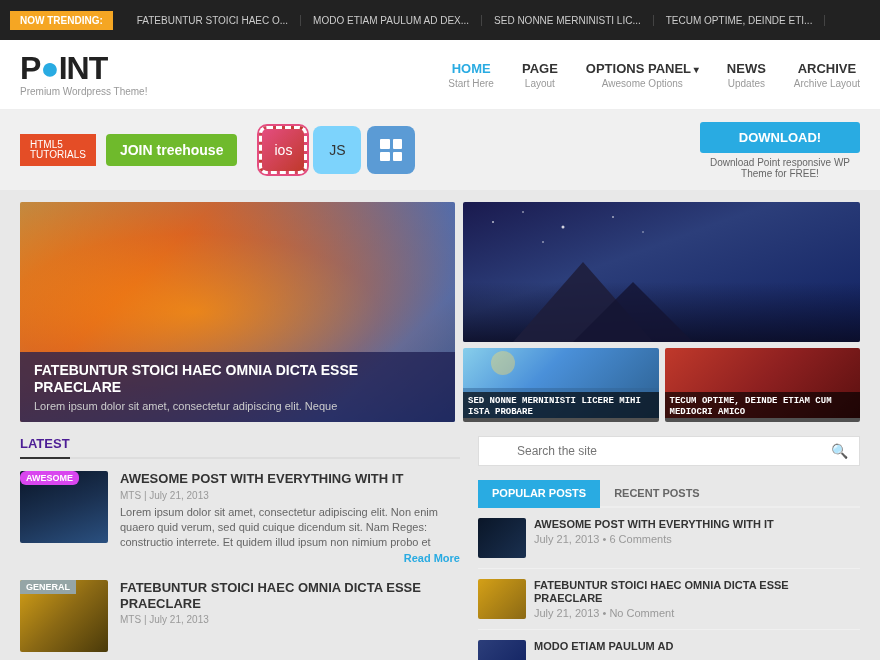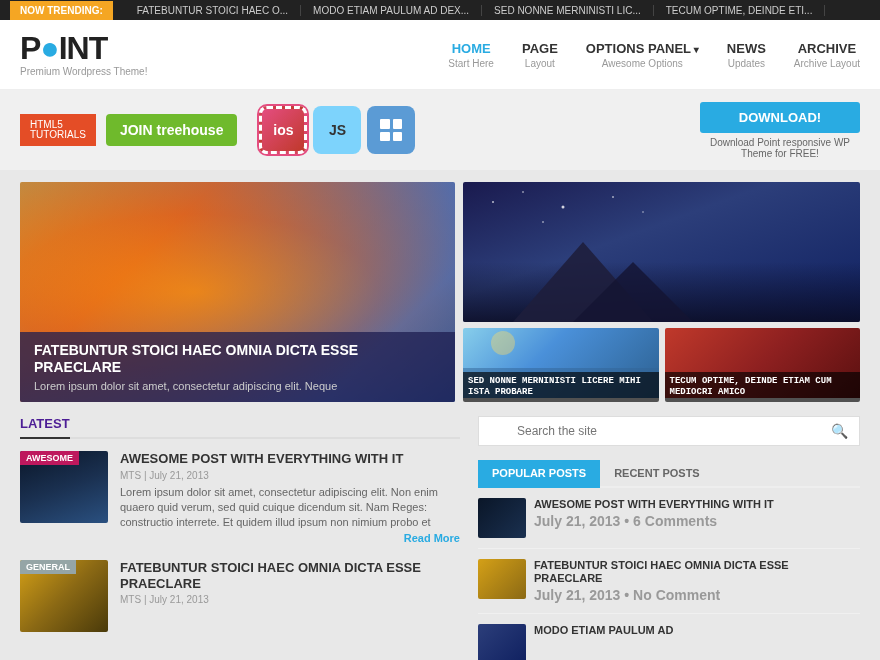--- a/index.html
+++ b/index.html
@@ -5,21 +5,21 @@
     * { margin: 0; padding: 0; box-sizing: border-box; }
     body { font-family: Arial, sans-serif; background: #e8e8e8; width: 880px; height: 660px; overflow: hidden; }
 
     
     .trending-bar {
       background: #222;
       color: #fff;
       font-size: 11px;
       display: flex;
       align-items: center;
-      height: 20px;
+      height: 40px;
       padding: 0 10px;
       gap: 0;
     }
     .trending-label {
       background: #f5a623;
       color: #fff;
       font-weight: bold;
       padding: 4px 10px;
       font-size: 10px;
       text-transform: uppercase;
@@ -135,21 +135,21 @@
       gap: 6px;
       margin-left: 6px;
     }
     .banner-icon {
       width: 48px;
       height: 48px;
       border-radius: 8px;
       display: flex;
       align-items: center;
       justify-content: center;
-      font-weight: 700;
+      font-weight: 400;
       font-size: 14px;
       color: #fff;
     }
     .icon-ios { background: linear-gradient(135deg, #e44d80, #c0392b); border: 3px dashed #fff; box-shadow: 0 0 0 2px #e44d80; }
     .icon-js { background: #7dd3fc; color: #333; }
     .icon-grid { background: #5b9bd5; }
     .grid-icon { display: grid; grid-template-columns: 1fr 1fr; gap: 3px; width: 22px; height: 22px; }
     .grid-cell { background: #fff; border-radius: 1px; }
     .banner-download {
       margin-left: auto;
@@ -356,21 +356,21 @@
     .post-tag {
       position: absolute;
       top: 0;
       left: 0;
       padding: 2px 6px;
       font-size: 9px;
       font-weight: bold;
       color: #fff;
       text-transform: uppercase;
     }
-    .tag-awesome { background: #be185d; }
+    .tag-awesome { background: #d946ef; border-radius: 6px; }
     .tag-general { background: #95a5a6; }
 
     .post-content { flex: 1; }
     .post-title {
       font-size: 13px;
       font-weight: 900;
       color: #333;
       text-transform: uppercase;
       line-height: 1.2;
       margin-bottom: 3px;
@@ -467,23 +467,22 @@
     .sb-content {}
     .sb-title {
       font-size: 11px;
       font-weight: bold;
       color: #333;
       text-transform: uppercase;
       line-height: 1.2;
       margin-bottom: 2px;
     }
     .sb-meta {
-      font-size: 14px;
+      font-size: 11px;
       color: #999;
-      font-weight: bold;
     }
   </style>
 </head>
 <body>
 
 <div class="trending-bar">
   <span class="trending-label">NOW TRENDING:</span>
   <div class="trending-items">
     <span class="trending-item">FATEBUNTUR STOICI HAEC O...</span>
     <span class="trending-item">MODO ETIAM PAULUM AD DEX...</span>

